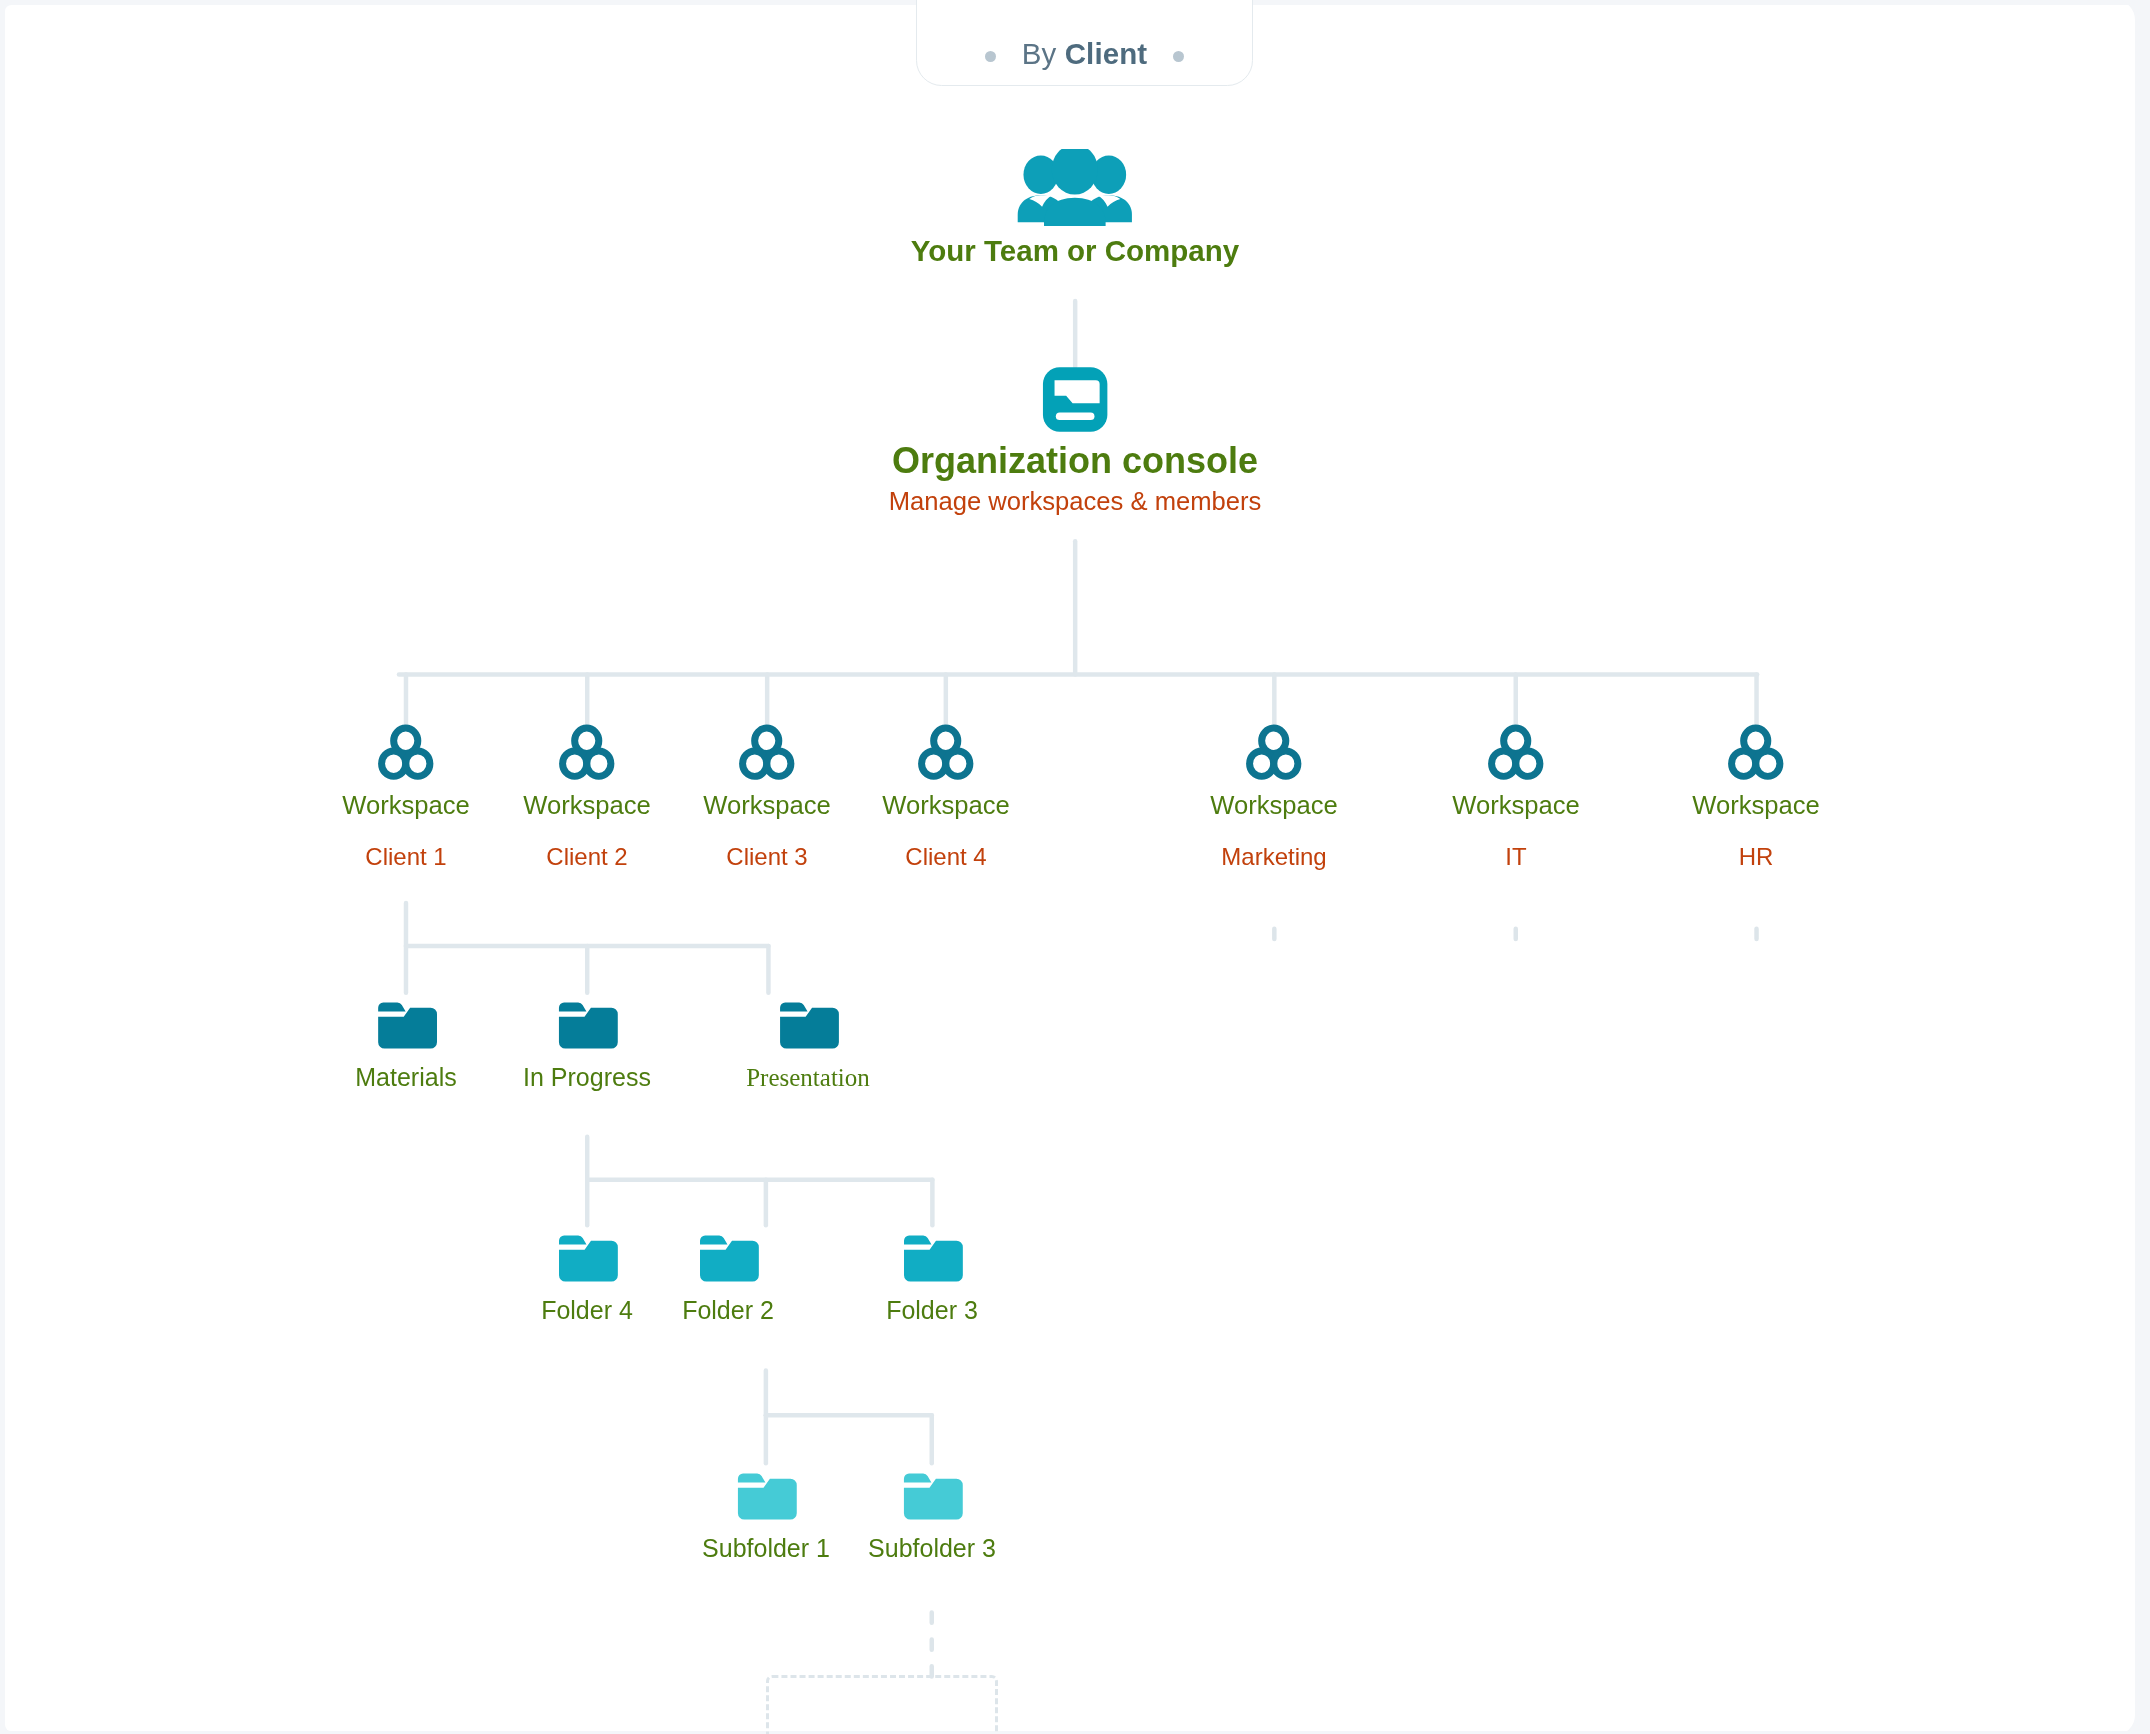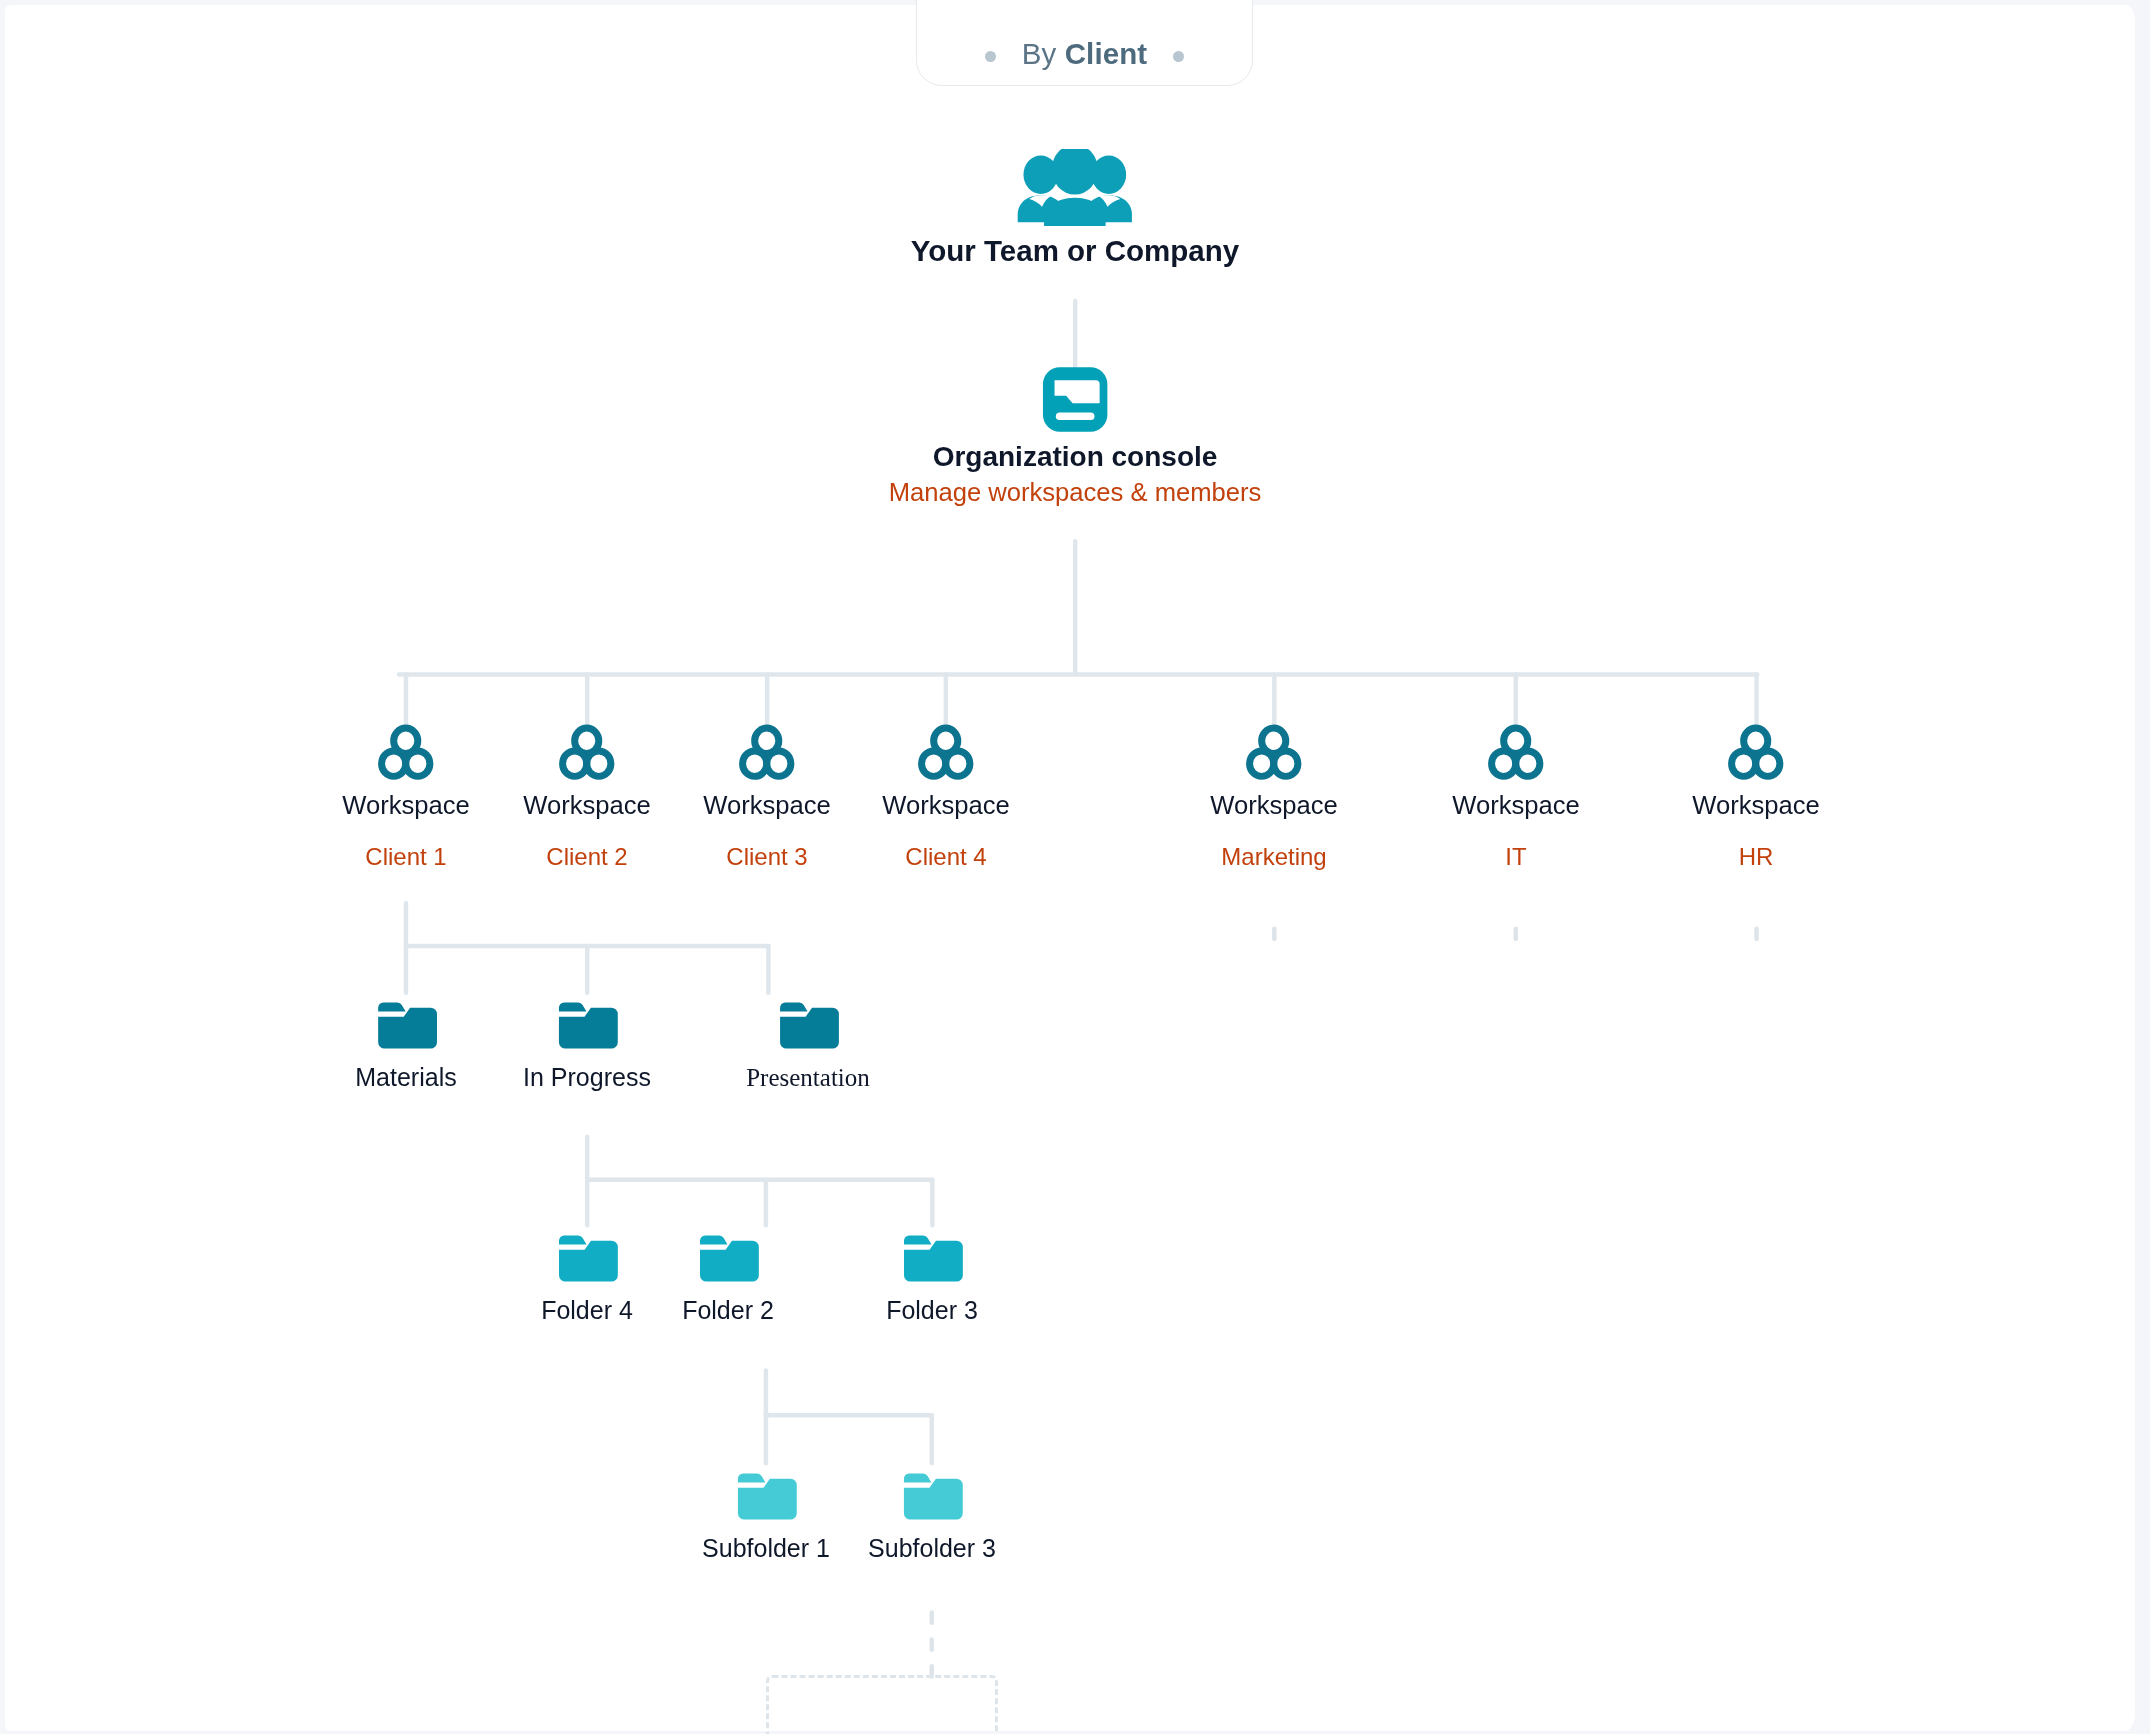--- a/index.html
+++ b/index.html
@@ -74,34 +74,34 @@
     text-align: center;
     white-space: nowrap;
   }
   .node .icon-wrap {
     display: flex;
     justify-content: center;
     align-items: flex-end;
   }
   .node .label {
     font-size: 25.6px;
-    color: #0f172a;
+    color: #4d7c0f;
     line-height: 1.08;
     margin-top: 9px;
   }
   .node .sub {
     font-size: 24px;
     color: #c2410c;
     line-height: 1.08;
     margin-top: 7px;
   }
 
   
   #node-root .label { font-size: 29.5px; font-weight: bold; }
-  #node-console .label { font-size: 28px; font-weight: bold; }
+  #node-console .label { font-size: 36px; font-weight: bold; }
   #node-console .sub { font-size: 25.6px; }
 
   .ws .label { font-size: 25.6px; }
   .ws .sub { font-size: 24px; margin-top: 24px; }
 
   .folder .label { font-size: 25px; }
 
   
   #dashed-box {
     position: absolute;

